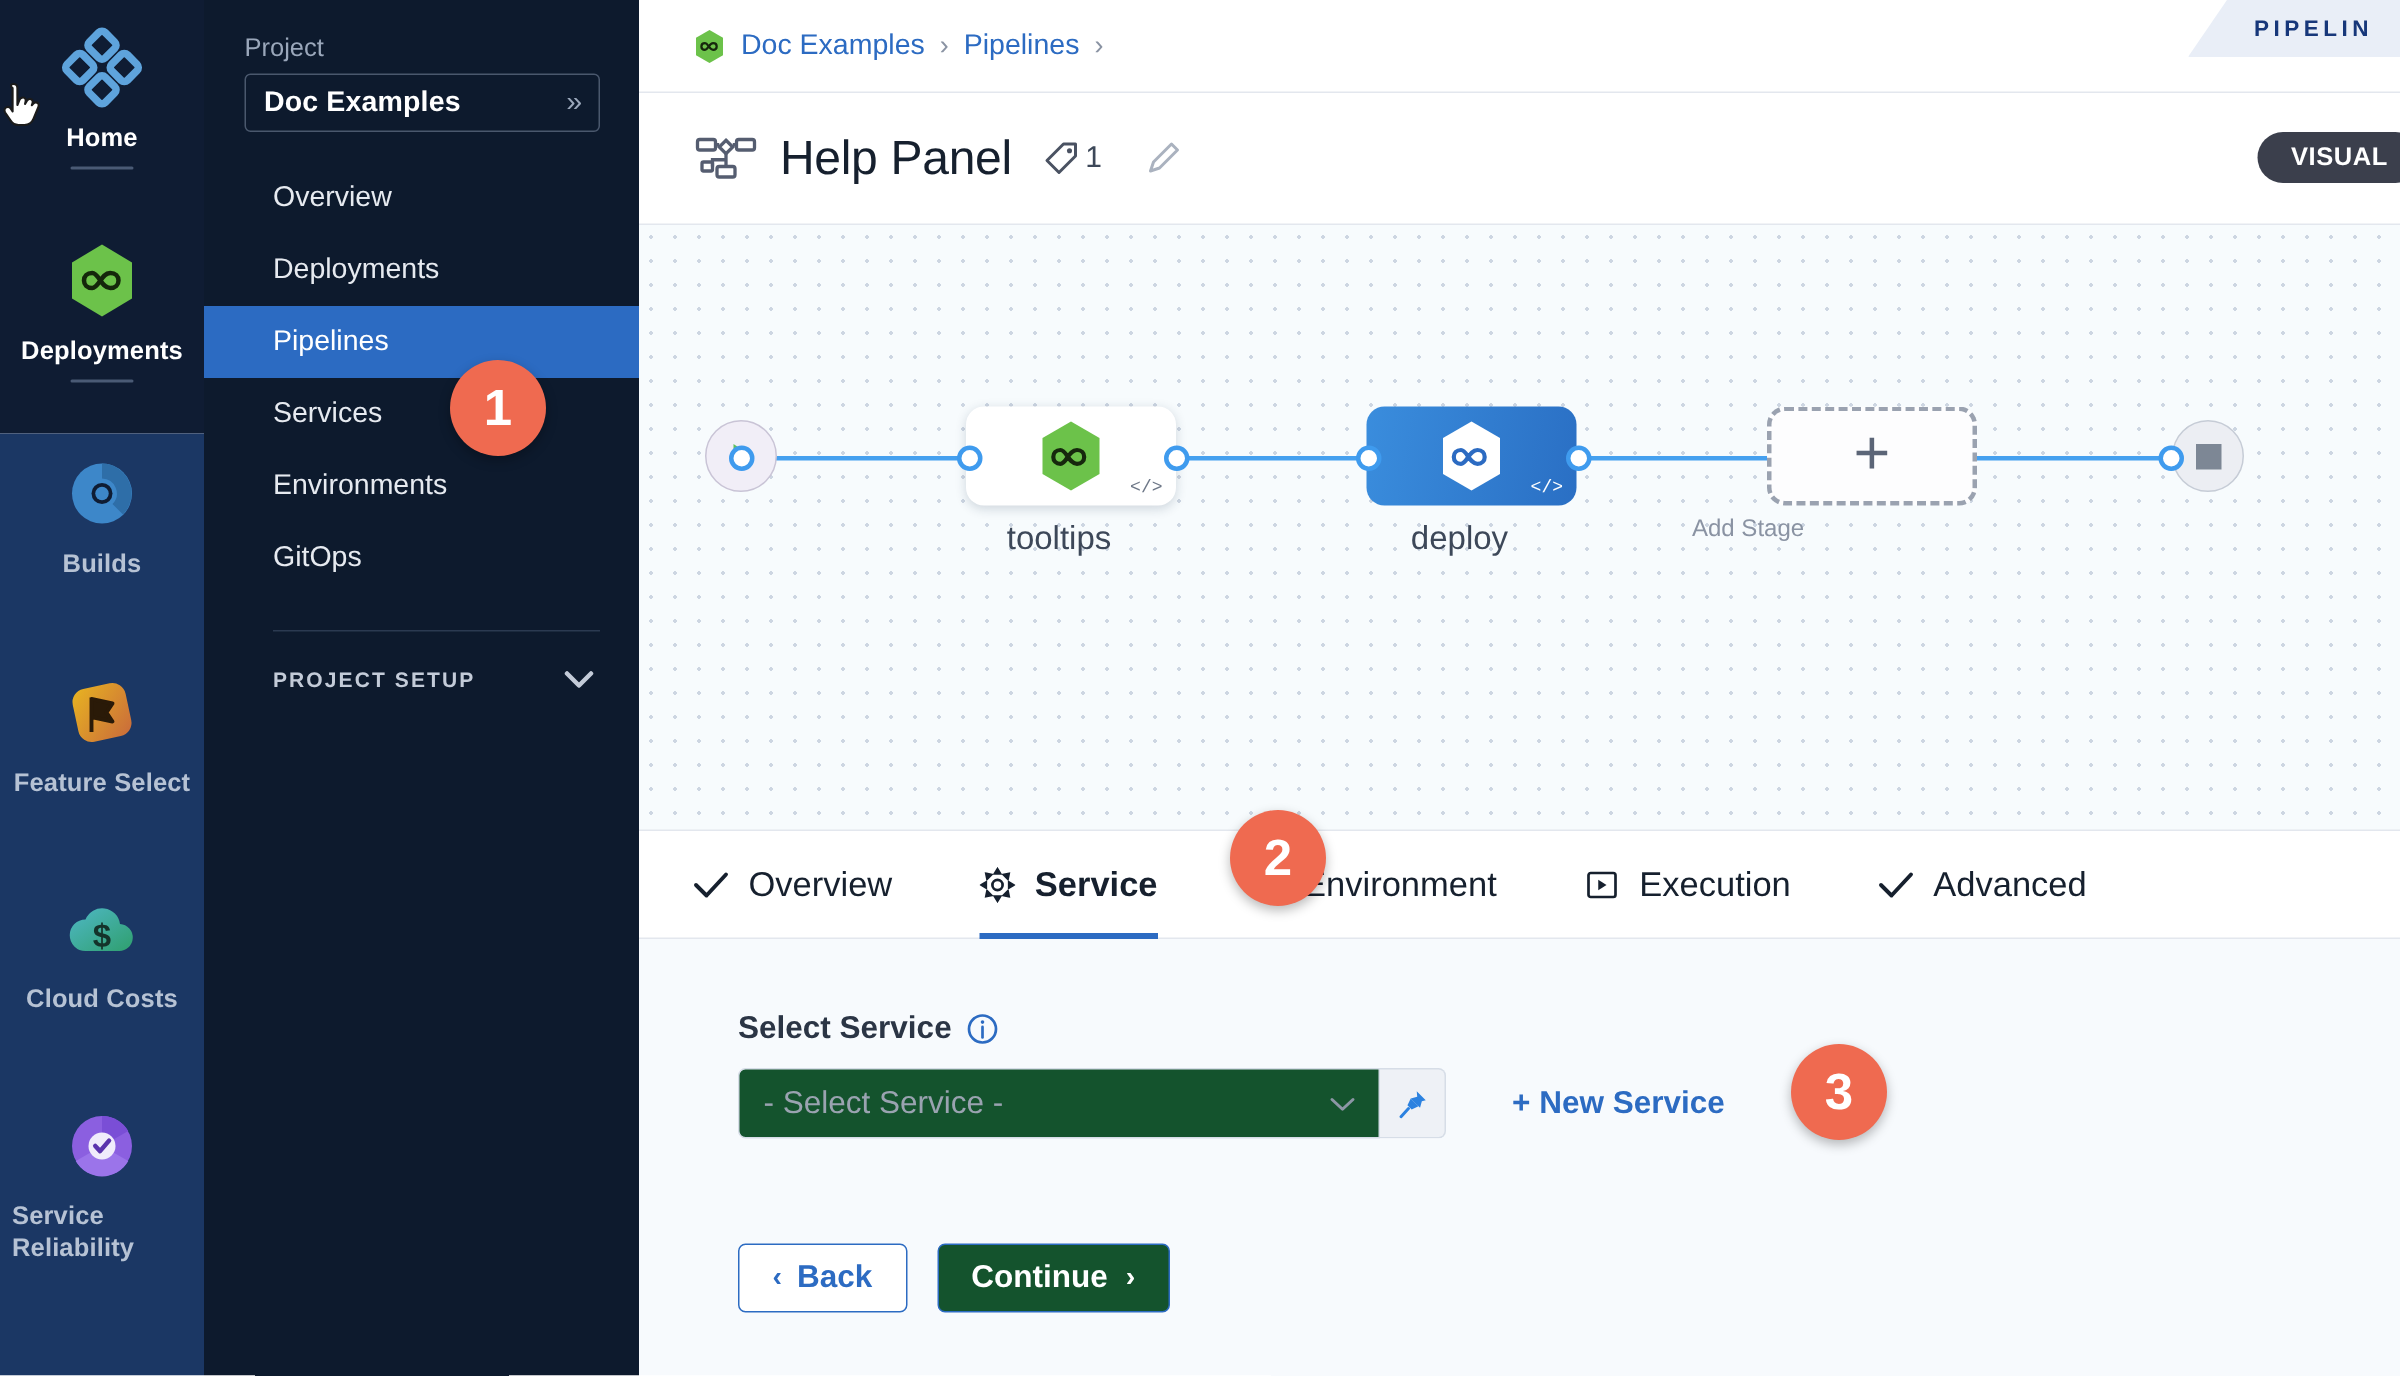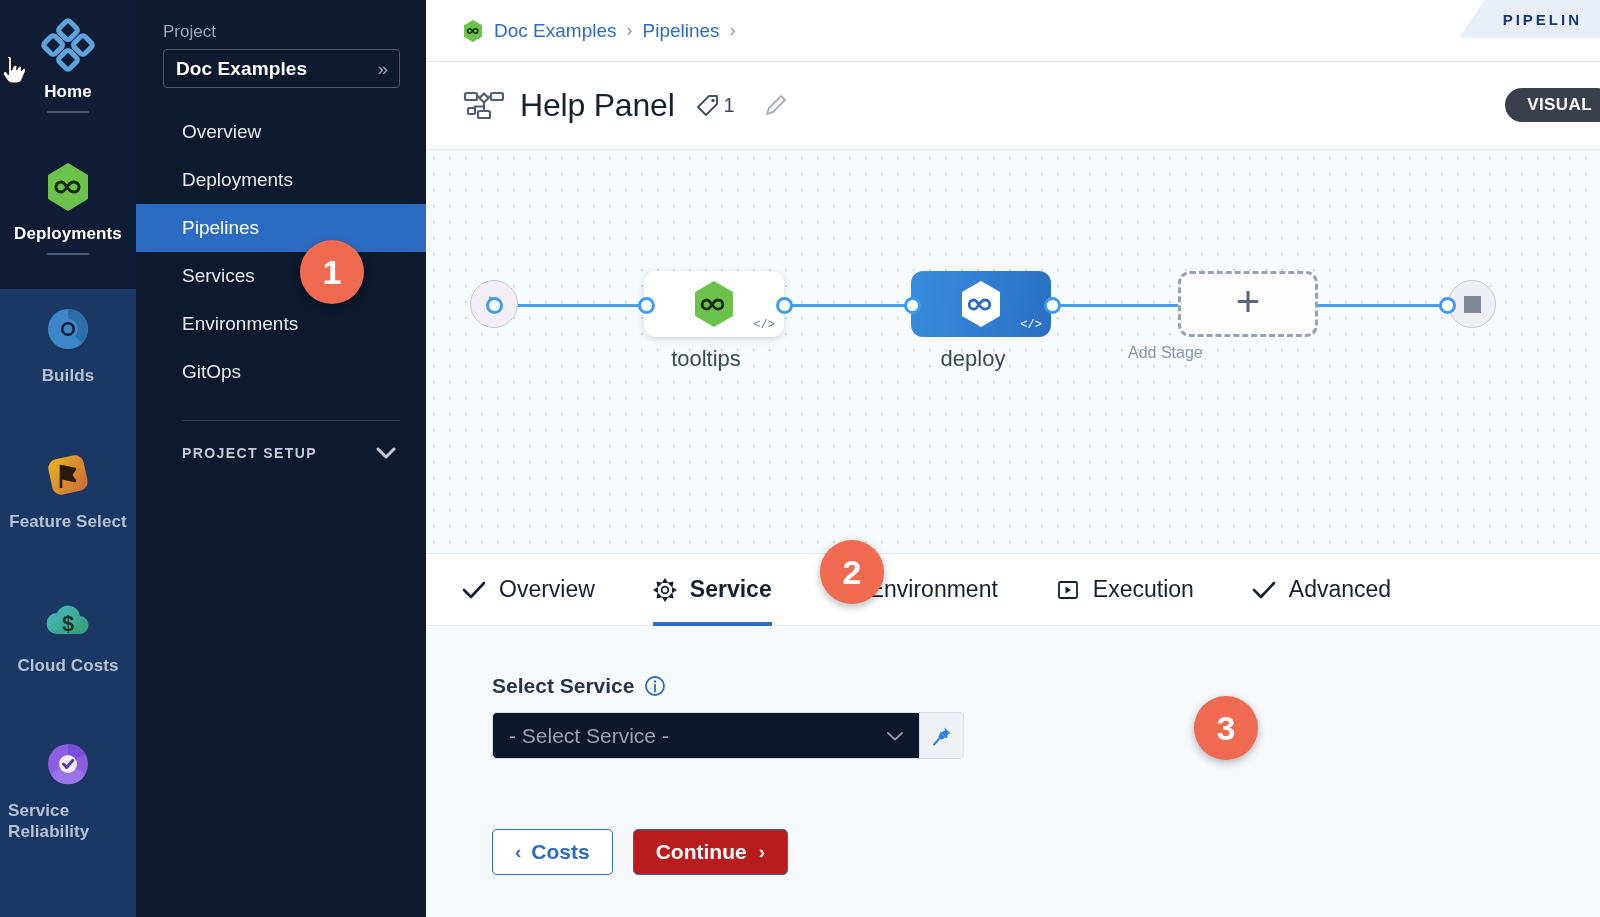--- a/index.html
+++ b/index.html
@@ -179,41 +179,41 @@
   
   .form-area { flex: 1; background: #f7fafd; padding: 48px 0 0 36px; position: relative; }
   .field-label {
     display: flex; align-items: center; font-size: 21px;
     font-weight: bold; color: #2b3545; margin-bottom: 14px; margin-left: 30px;
   }
   .info-ico { margin-left: 10px; display: flex; }
   .row { display: flex; align-items: flex-start; margin-left: 30px; }
   .select-wrap { display: flex; height: 47px; }
   .select-box {
-    width: 428px; height: 47px; background: #0f172a; border: 1px solid #d6dde7;
+    width: 428px; height: 47px; background: #14532d; border: 1px solid #d6dde7;
     border-radius: 5px 0 0 5px; display: flex; align-items: center;
     justify-content: space-between; padding: 0 14px 0 16px; cursor: pointer;
   }
   .select-placeholder { font-size: 21px; color: #9aa3b0; }
   .pin-btn {
     width: 44px; height: 47px; background: #eef1f6; border: 1px solid #d6dde7;
     border-left: none; border-radius: 0 5px 5px 0;
     display: flex; align-items: center; justify-content: center; cursor: pointer;
   }
   .new-service {
     margin-left: 44px; font-size: 21px; font-weight: bold; color: #2c6bc2;
     cursor: pointer; line-height: 47px;
   }
   .btn-row { display: flex; margin-left: 30px; margin-top: 70px; }
   .btn {
     height: 46px; border-radius: 5px; display: flex; align-items: center;
     padding: 0 22px; font-size: 21px; font-weight: bold; cursor: pointer;
   }
   .btn-back { background: #fff; border: 1px solid #2c6bc2; color: #2c6bc2; }
-  .btn-continue { background: #b91c1c; border: 1px solid #2c6bc2; color: #fff; margin-left: 20px; }
+  .btn-continue { background: #14532d; border: 1px solid #2c6bc2; color: #fff; margin-left: 20px; }
   .btn .chev { font-size: 19px; }
   .btn-back .chev { margin-right: 10px; }
   .btn-continue .chev { margin-left: 12px; }
 
   
   .callout {
     position: absolute; width: 64px; height: 64px; border-radius: 50%;
     background: #ef6a50; color: #fff; font-size: 34px; font-weight: bold;
     display: flex; align-items: center; justify-content: center;
     box-shadow: 0 3px 8px rgba(0,0,0,.28); z-index: 60;
@@ -503,26 +503,27 @@
             </svg>
           </div>
           <div class="pin-btn">
             <svg width="22" height="22" viewBox="0 0 22 22">
               <path d="M13.5 2.5 l6 6 -2.6 .7 -1.2 4.3 -6.2-6.2 4.3-1.2 z" fill="#2c82e0"></path>
               <path d="M9.5 7.3 l5.2 5.2 -4.6 2.2 -2.8-2.8 z" fill="#2c82e0"></path>
               <path d="M8 14 L3 19.5" stroke="#2c82e0" stroke-width="2" stroke-linecap="round"></path>
             </svg>
           </div>
         </div>
+        <div class="new-service">+ New Service</div>
       </div>
 
       <div class="btn-row">
         <div class="btn btn-back">
           <span class="chev">‹</span>
-          <span>Costs</span>
+          <span>Back</span>
         </div>
         <div class="btn btn-continue">
           <span>Continue</span>
           <span class="chev">›</span>
         </div>
       </div>
     </div>
   </div>
 
   <div class="callout" id="callout1">1</div>

